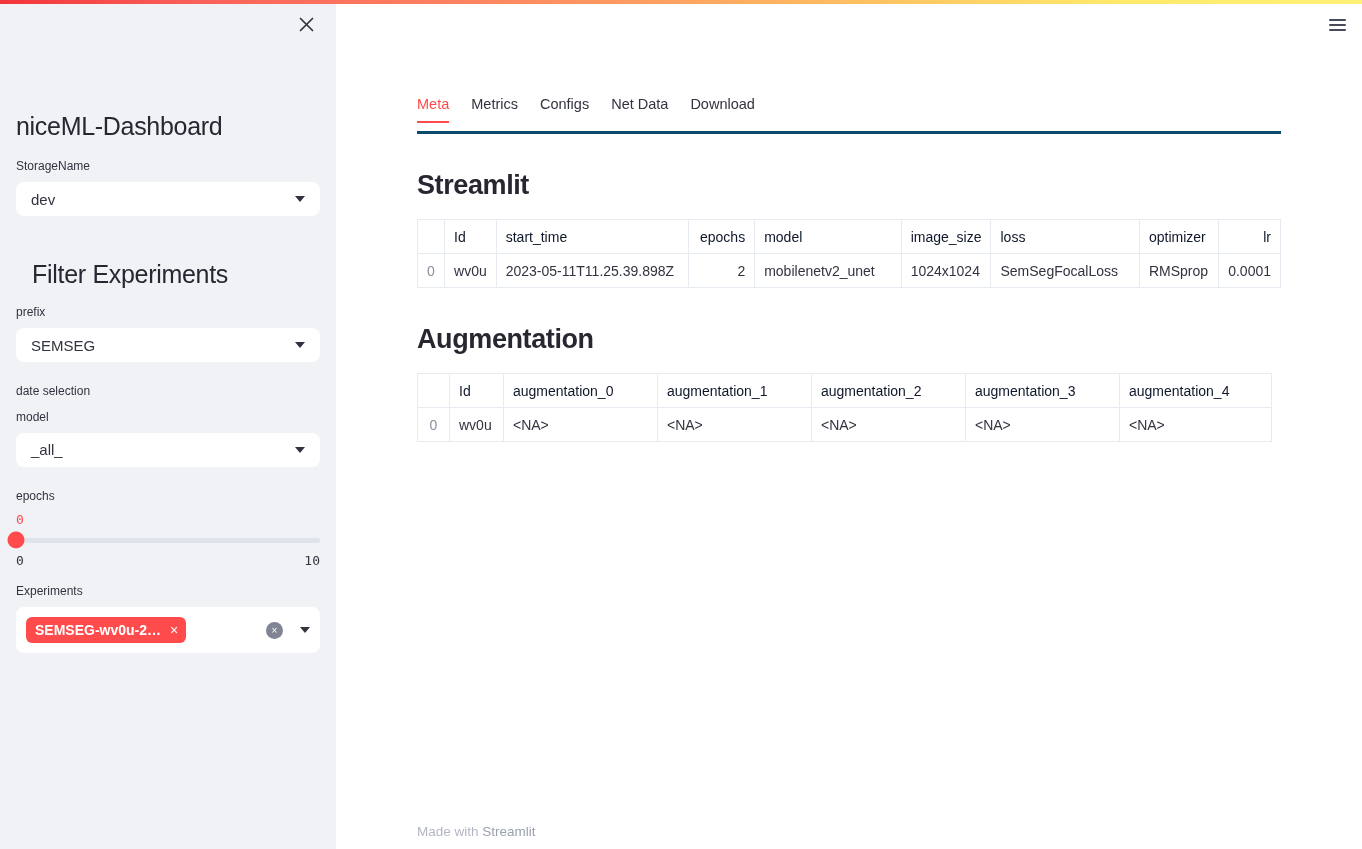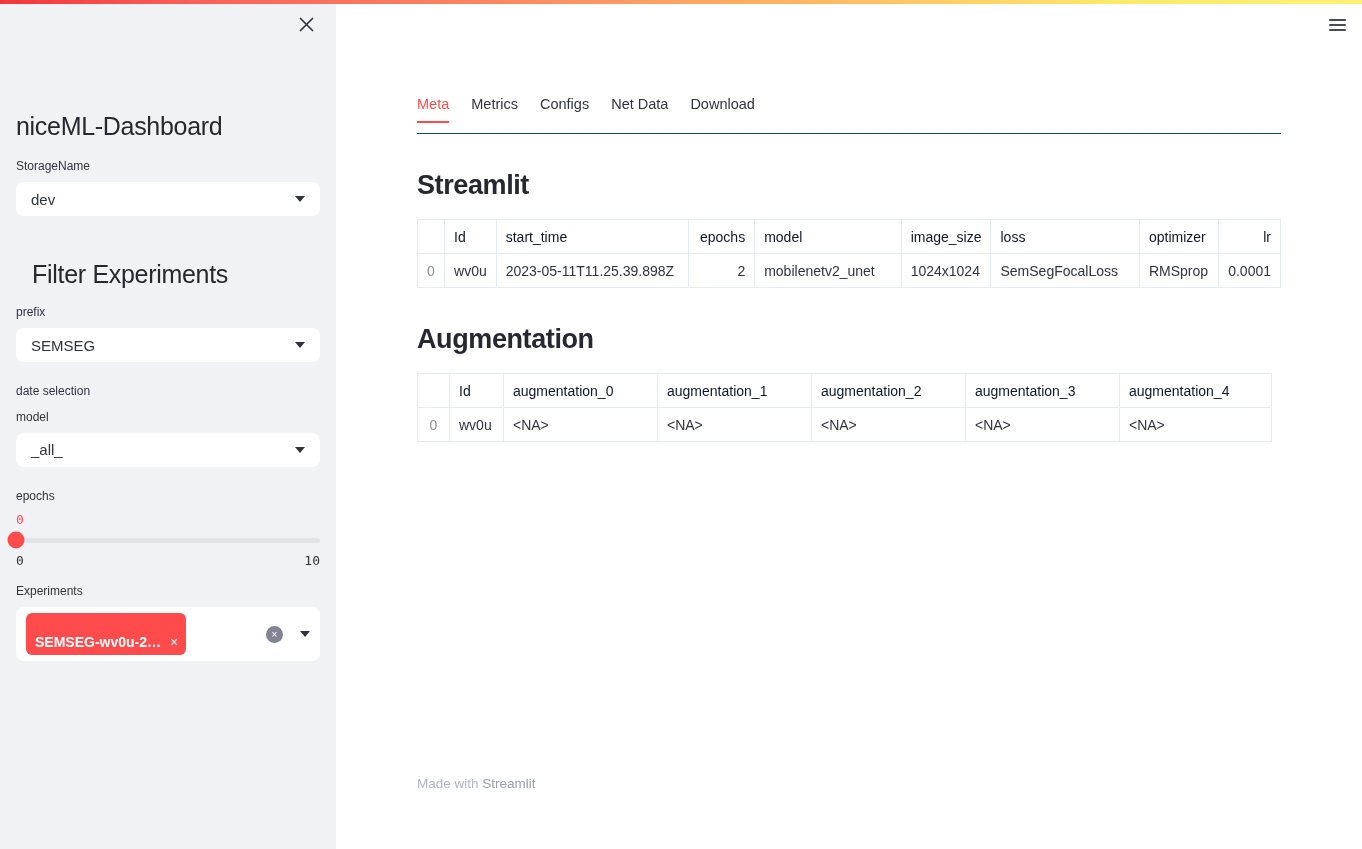--- a/index.html
+++ b/index.html
@@ -155,21 +155,21 @@
     align-items: center;
     padding: 6px 10px 6px 10px;
     margin-bottom: 20px;
   }
   .tag {
     display: inline-flex;
     align-items: center;
     background: #ff4b4b;
     color: #ffffff;
     border-radius: 6px;
-    padding: 21px 8px 5px 9px;
+    padding: 5px 8px 5px 9px;
     font-size: 14px;
     font-weight: 600;
     max-width: 170px;
     cursor: default;
   }
   .tag-label { white-space: nowrap; overflow: hidden; }
   .tag-x {
     margin-left: 9px;
     font-size: 14px;
     line-height: 1;
@@ -215,21 +215,21 @@
     position: absolute;
     top: 0; left: 0;
     width: 1026px;
     padding: 96px 81px 0 81px;
   }
 
   
   .tabs {
     display: flex;
     gap: 22px;
-    border-bottom: 1px solid #0c4a6e;
+    border-bottom: 3px solid #0c4a6e;
     height: 38px;
     align-items: flex-start;
   }
   .tab {
     font-size: 14.5px;
     color: #31333f;
     padding-bottom: 10px;
     cursor: pointer;
     position: relative;
     white-space: nowrap;
@@ -283,21 +283,21 @@
     text-align: center;
     color: #a3a8b8;
     padding: 7px 6px;
   }
   table.df td.idx { color: #8b8f9e; }
 
   
   .footer {
     position: absolute;
     left: 81px;
-    top: 776px;
+    top: 824px;
     font-size: 13.5px;
     color: #b3b7c3;
   }
   .footer a {
     color: #9aa0ad;
     text-decoration: none;
     cursor: pointer;
   }
 </style>
 </head>

